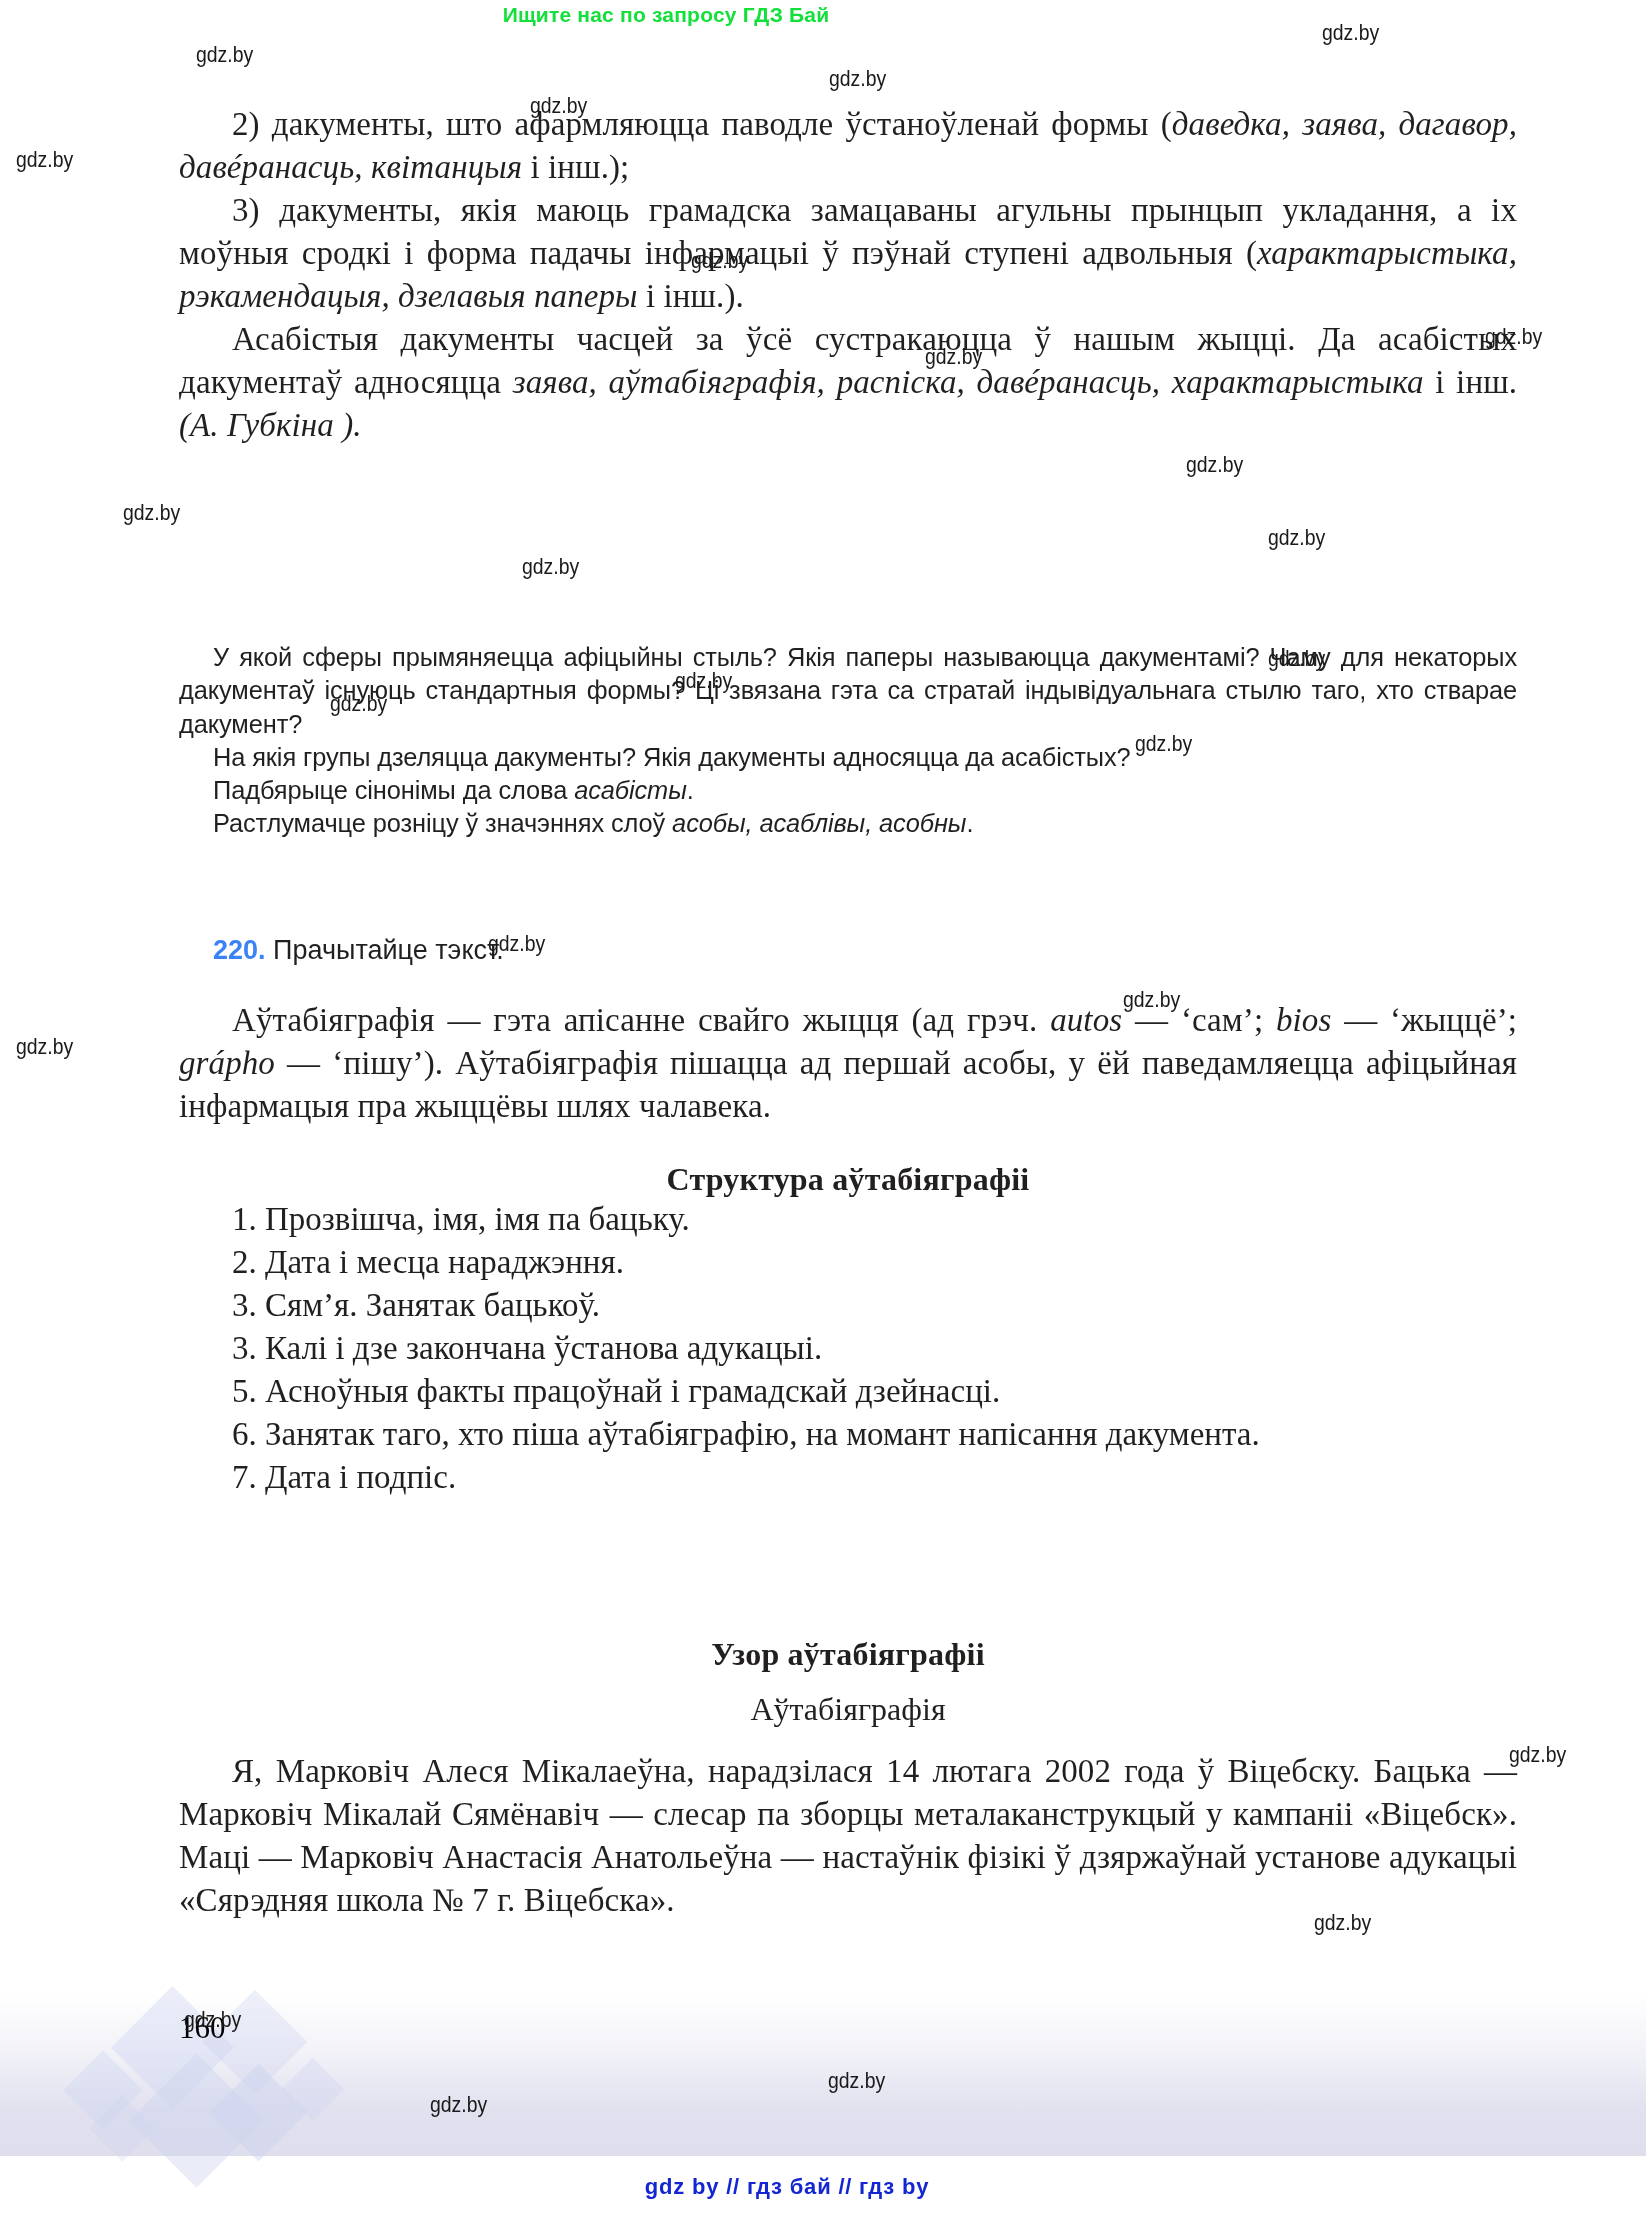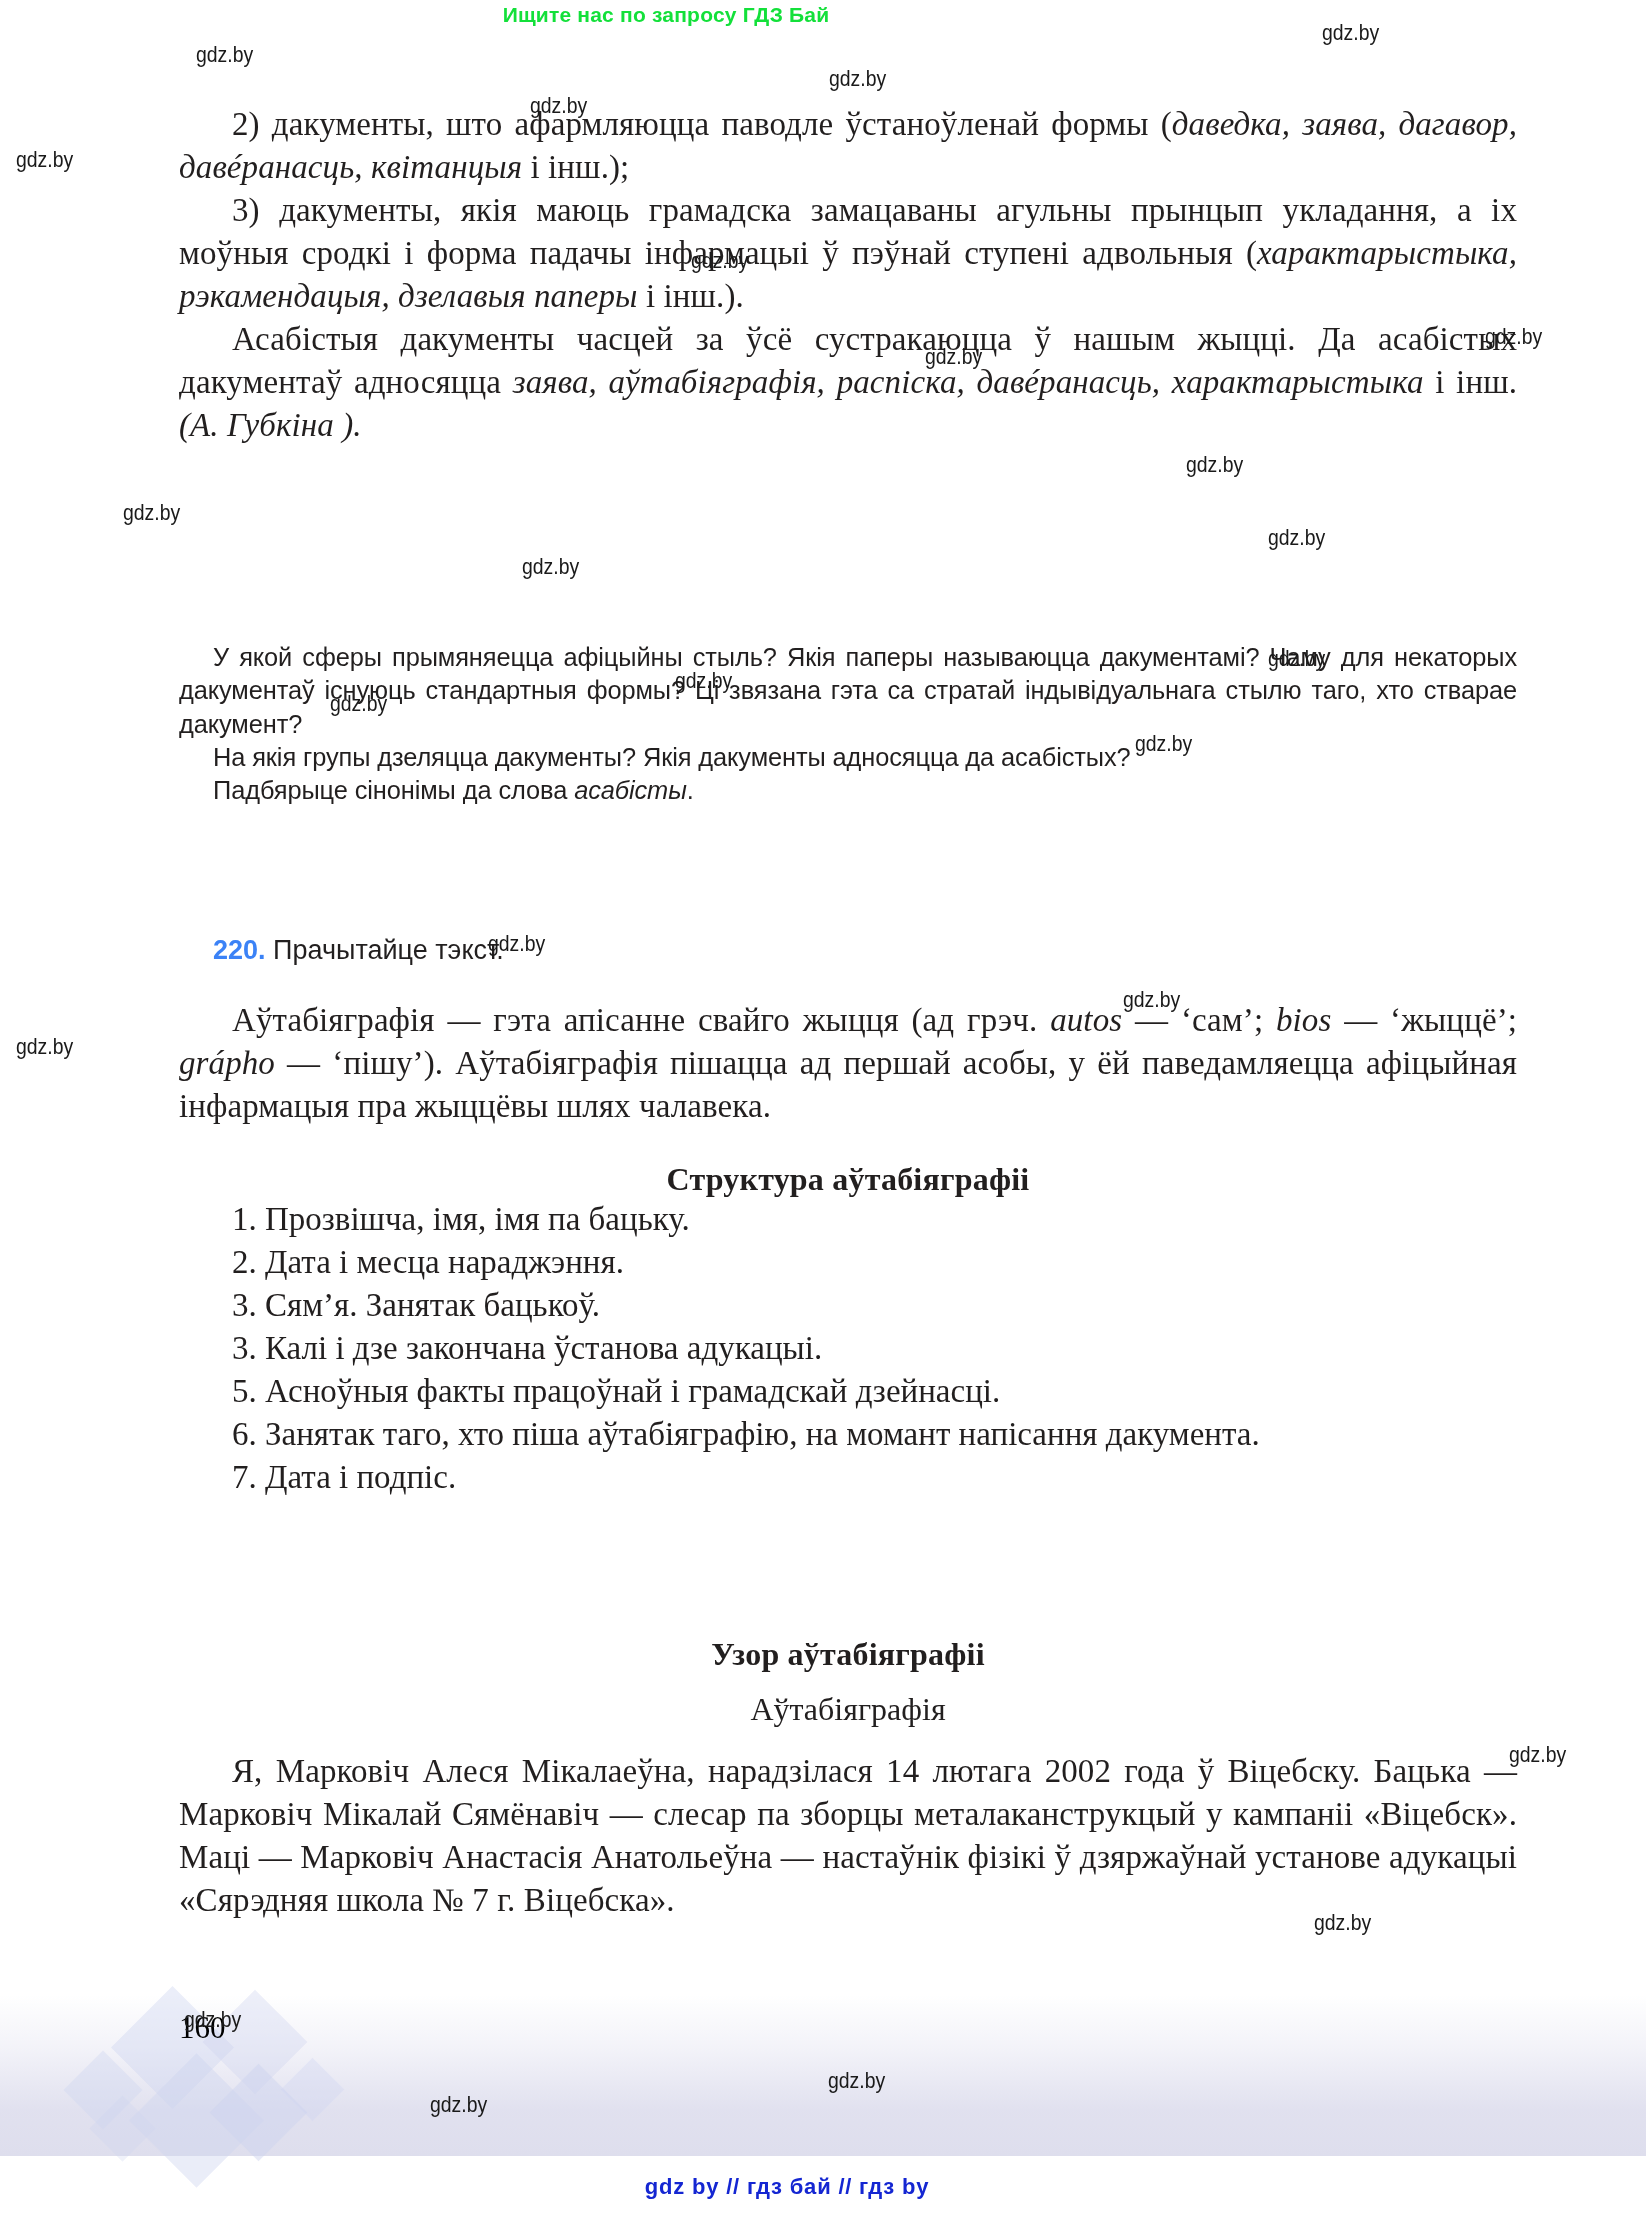--- a/index.html
+++ b/index.html
@@ -175,20 +175,21 @@
 
     <p class="body"><span>3) дакументы, якія маюць грамадска замацаваны агульны прынцып укладання, а іх моўныя сродкі і форма падачы інфармацыі ў пэўнай ступені адвольныя (</span><i>характарыстыка, рэкамендацыя, дзелавыя паперы</i><span> і інш.).</span></p>
 
     <p class="body"><span>Асабістыя дакументы часцей за ўсё сустракаюцца ў нашым жыцці. Да асабістых дакументаў адносяцца </span><i>заява, аўтабіяграфія, распіска, давéранасць, характарыстыка</i><span> і інш. </span><i>(А. Губкіна ).</i></p>
   </div>
 
   <div class="col" style="top:641px;">
     <p class="qs">У якой сферы прымяняецца афіцыйны стыль? Якія паперы называюцца дакументамі? Чаму для некаторых дакументаў існуюць стандартныя формы? Ці звязана гэта са стратай індывідуальнага стылю таго, хто стварае дакумент?</p>
     <p class="qs">На якія групы дзеляцца дакументы? Якія дакументы адносяцца да асабістых?</p>
     <p class="qs"><span>Падбярыце сінонімы да слова </span><i>асабісты</i><span>.</span></p>
+    <p class="qs"><span>Растлумачце розніцу ў значэннях слоў </span><i>асобы, асаблівы, асобны</i><span>.</span></p>
   </div>
 
   <div class="col" style="top:935px;">
     <p style="margin:0;text-indent:34px;"><span class="exno">220.</span><span class="extext">&nbsp;</span><span class="extext">Прачытайце тэкст.</span></p>
   </div>
 
   <div class="col" style="top:999px;">
     <p class="body"><span>Аўтабіяграфія — гэта апісанне свайго жыцця (ад грэч. </span><i>autos</i><span> — ‘сам’; </span><i>bios</i><span> — ‘жыццё’; </span><i>grápho</i><span> — ‘пішу’). Аўтабіяграфія пішацца ад першай асобы, у ёй паведамляецца афіцыйная інфармацыя пра жыццёвы шлях чалавека.</span></p>
   </div>
 

